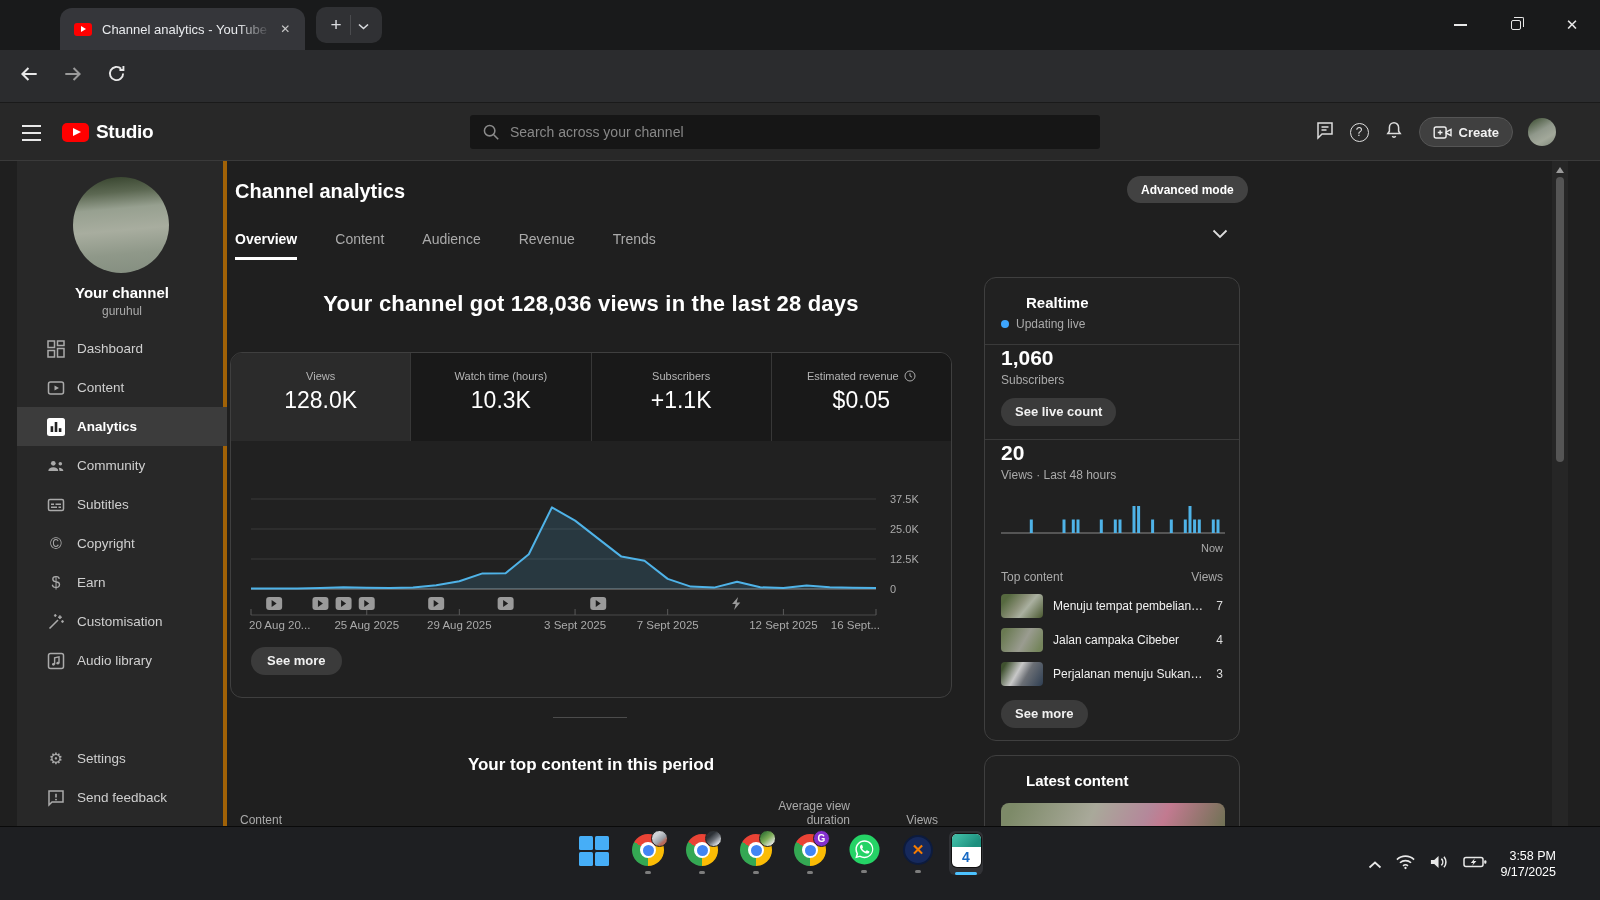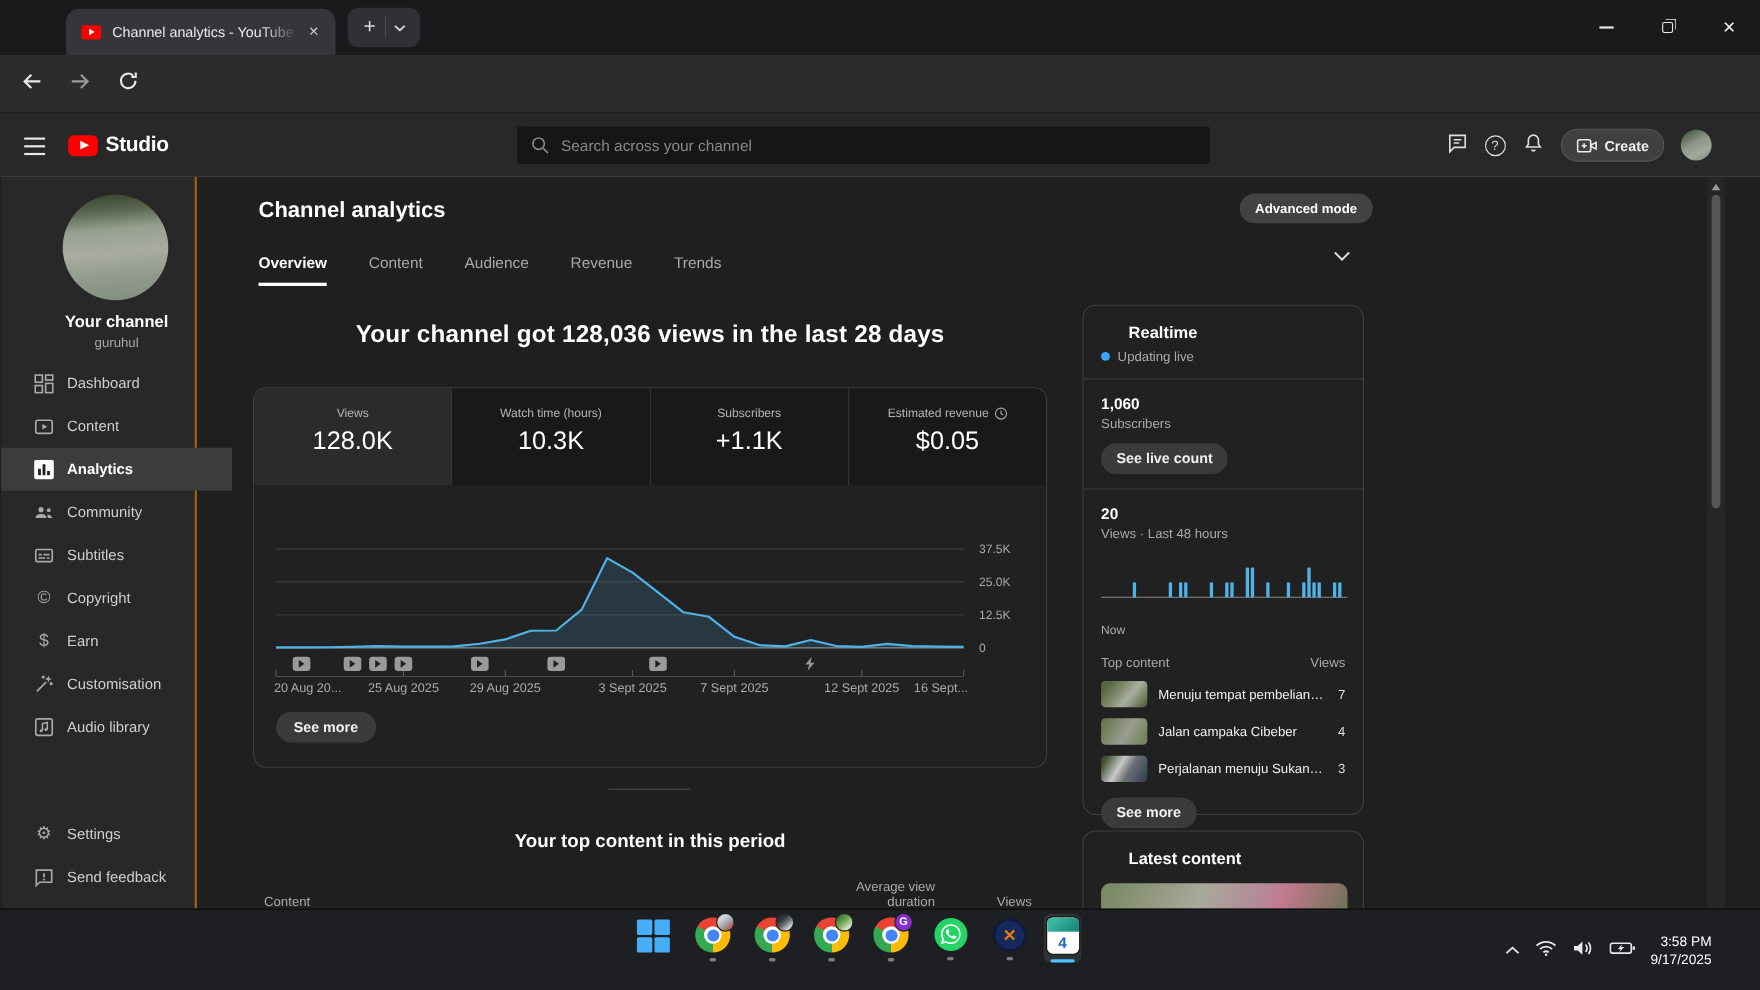--- a/index.html
+++ b/index.html
@@ -46,21 +46,21 @@
   .searchbox { position:absolute; left:470px; top:12px; width:630px; height:34px; background:#161616; border-radius:3px; display:flex; align-items:center; padding:0 12px; }
   .searchbox input { background:transparent; border:none; outline:none; color:#eee; font-size:14px; margin-left:10px; width:540px; font-family:"Liberation Sans",sans-serif; }
   .searchbox input::placeholder { color:#888; }
   .hdr-icons { position:absolute; right:44px; top:0; height:58px; display:flex; align-items:center; gap:15px; }
   .helpq { width:19px; height:19px; border:1.6px solid #ddd; border-radius:50%; font-size:12px; line-height:17px; text-align:center; color:#ddd; }
   .createbtn { height:30px; border:1px solid #555; background:#404040; border-radius:16px; display:flex; align-items:center; gap:7px; padding:0 13px; }
   .createbtn span { font-size:13px; font-weight:bold; color:#f1f1f1; }
   .avatar-sm { width:28px; height:28px; border-radius:50%; background:linear-gradient(150deg,#4a5a40 10%,#90988b 45%,#a2a89a 70%,#7d8678); }
 
   
-  .sidebar { position:absolute; left:1px; top:161px; width:178px; height:665px; background:#282828; border-right:2px solid #a16207; }
+  .sidebar { position:absolute; left:17px; top:161px; width:210px; height:665px; background:#282828; border-right:4px solid #a16207; }
   .chan-avatar { position:absolute; left:56px; top:16px; width:96px; height:96px; border-radius:50%; background:linear-gradient(175deg,#33402a 0%,#5c6852 18%,#97a090 34%,#a8ad9f 55%,#8f9889 78%,#848e80 100%); }
   .chan-name { position:absolute; top:123px; width:210px; text-align:center; font-size:15px; font-weight:bold; }
   .chan-handle { position:absolute; top:143px; width:210px; text-align:center; font-size:12px; color:#aaa; }
   .menu { position:absolute; top:168px; width:210px; }
   .menu2 { position:absolute; top:578px; width:210px; }
   .mitem { height:39px; display:flex; align-items:center; }
   .mitem .icon { width:18px; margin-left:30px; display:flex; justify-content:center; color:#aaa; font-size:16px; line-height:18px; }
   .mitem .lbl { margin-left:12px; font-size:13.5px; color:#cfcfcf; }
   .mitem.active { background:#3c3c3c; }
   .mitem.active .lbl { color:#ffffff; font-weight:bold; }
@@ -92,25 +92,25 @@
   .thead-avd { position:absolute; left:758px; top:799px; width:92px; font-size:12px; color:#aaa; text-align:right; line-height:14px; }
   .thead-views { position:absolute; left:890px; top:813px; width:48px; font-size:12px; color:#aaa; text-align:right; }
 
   
   .rt-card { position:absolute; left:984px; top:277px; width:256px; height:464px; border:1px solid #3f3f3f; border-radius:12px; background:#212121; padding:16px 16px 0; }
   .rt-title { font-size:15px; font-weight:bold;margin-left:25px; }
   .rt-live { display:flex; align-items:center; gap:7px; margin-top:6px; }
   .rt-dot { width:8px; height:8px; border-radius:50%; background:#3ea6ff; }
   .rt-live span { font-size:12px; color:#aaa; }
   .rt-hr { border:none; border-top:1px solid #3a3a3a; margin:13px -16px 0; }
-  .rt-big { font-size:14px; font-weight:bold; margin-top:14px; }
+  .rt-big { font-size:21px; font-weight:bold; margin-top:1px; }
   .rt-sub { font-size:12px; color:#aaa; margin-top:3px; }
   .rt-btn { display:inline-block; margin-top:11px; height:28px; line-height:28px; background:#3b3b3b; border-radius:16px; padding:0 14px; font-size:13px; font-weight:bold; color:#f1f1f1; }
   .rt-bars { margin-top:10px; height:46px; }
-  .rt-now { font-size:11px; color:#aaa; text-align:left; margin-top:19px; }
+  .rt-now { font-size:11px; color:#aaa; text-align:right; margin-top:4px; }
   .rt-cols { display:flex; justify-content:space-between; margin-top:16px; font-size:12px; color:#aaa; }
   .rt-item { display:flex; align-items:center; gap:10px; margin-top:10px; }
   .rt-thumb { width:42px; height:24px; border-radius:4px; flex:0 0 auto; }
   .t1 { background:linear-gradient(130deg,#56693f 15%,#8d927b 45%,#aab0a0 60%,#49582f); }
   .t2 { background:linear-gradient(120deg,#6a7a52 10%,#9a9c90 55%,#75855c 90%); }
   .t3 { background:linear-gradient(120deg,#3f512f 10%,#c8c8c8 40%,#6b6f75 60%,#2e3e52); }
   .rt-item .ttl { flex:1; font-size:12px; color:#f1f1f1; white-space:nowrap; overflow:hidden; text-overflow:ellipsis; }
   .rt-item .cnt { font-size:12px; color:#ddd; }
 
   .latest-card { position:absolute; left:984px; top:755px; width:256px; height:170px; border:1px solid #3f3f3f; border-radius:12px; background:#212121; padding:16px; }

